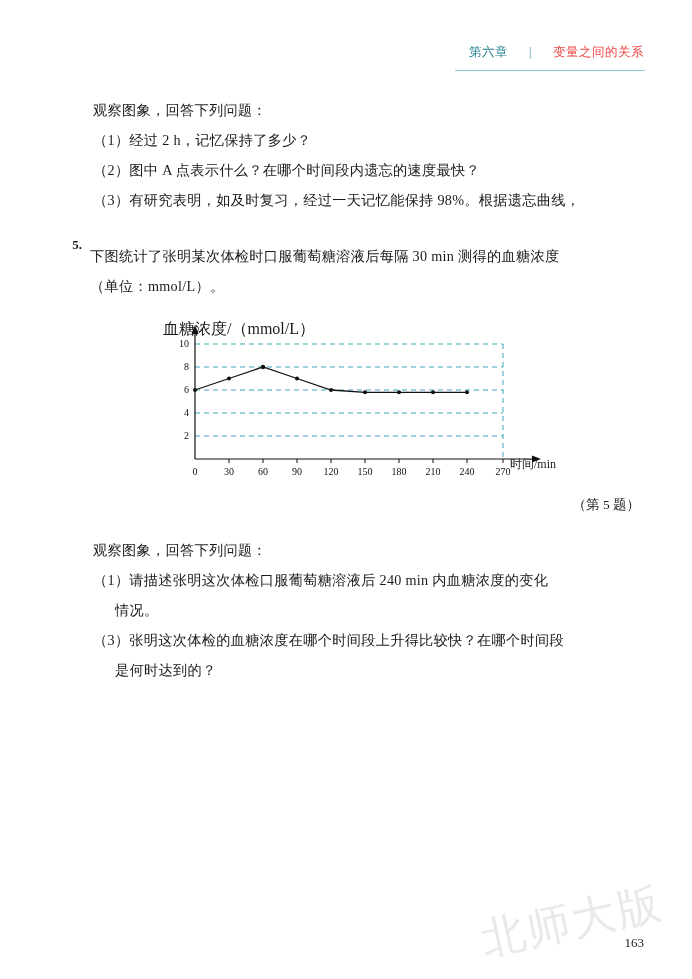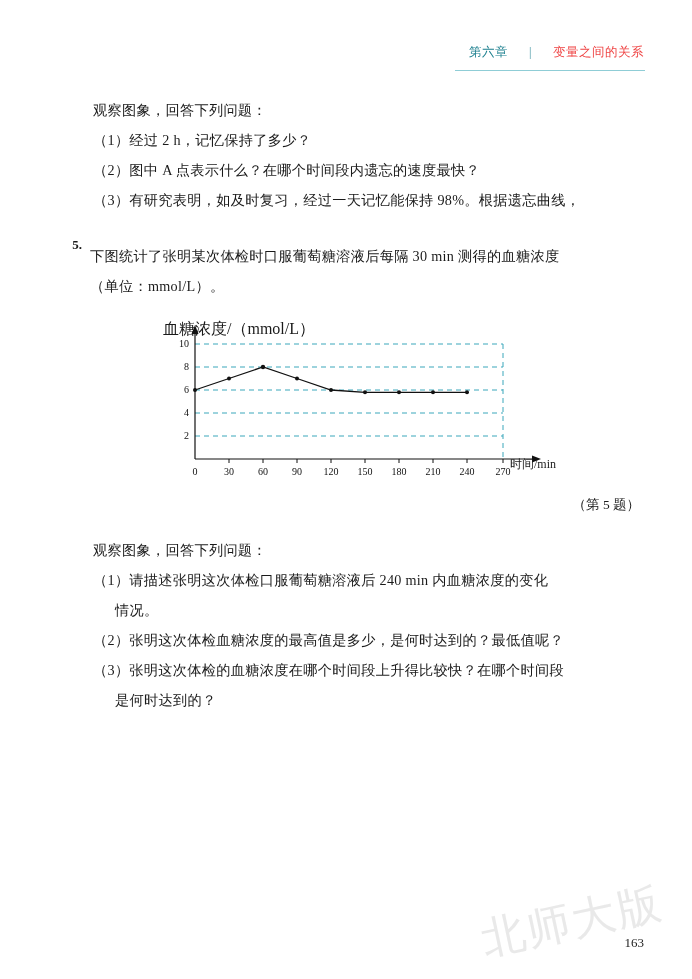--- a/index.html
+++ b/index.html
@@ -239,20 +239,19 @@
       <div class="axis-label-x" style="left: 355px; top: 137px;">时间/min</div>
     </div>
     <div class="fig-caption">（第 5 题）</div>
   </div>
 
   <div class="spacer-sm"></div>
 
   <div class="line indent-1">观察图象，回答下列问题：</div>
   <div class="line indent-1">（1）请描述张明这次体检口服葡萄糖溶液后 240 min 内血糖浓度的变化</div>
   <div class="line indent-2">情况。</div>
-  <div class="line indent-1">（2）张明这次体检血糖浓度的最高值是多少，是何时达到的？最低值呢？</div>
   <div class="line indent-1">（3）张明这次体检的血糖浓度在哪个时间段上升得比较快？在哪个时间段</div>
   <div class="line indent-2">是何时达到的？</div>
 
 </div>
 
 <div class="watermark">北师大版</div>
 <div class="page-number">163</div>
 
 </body></html>

